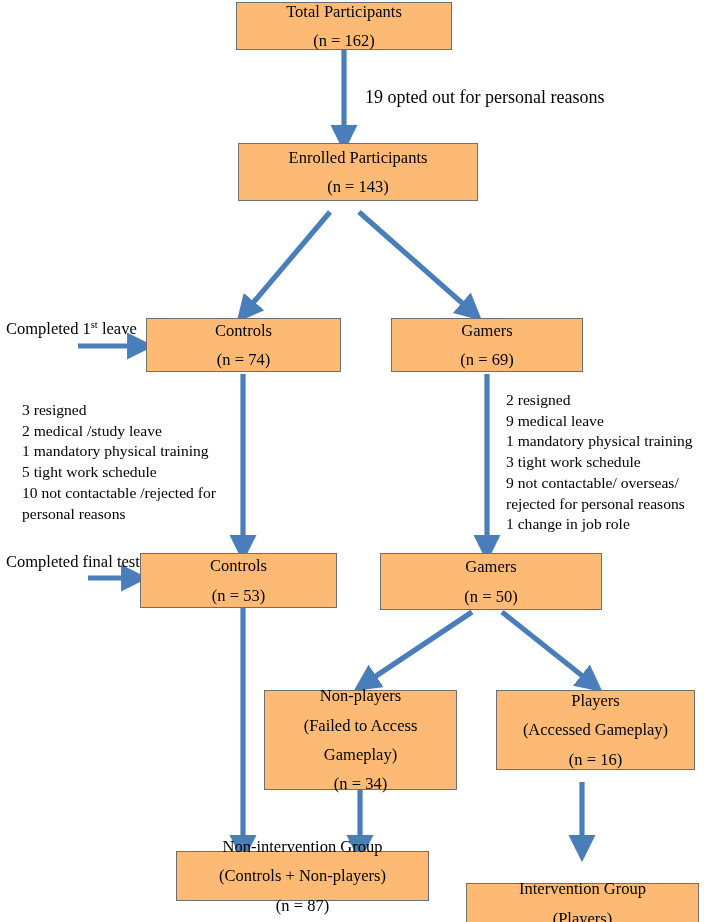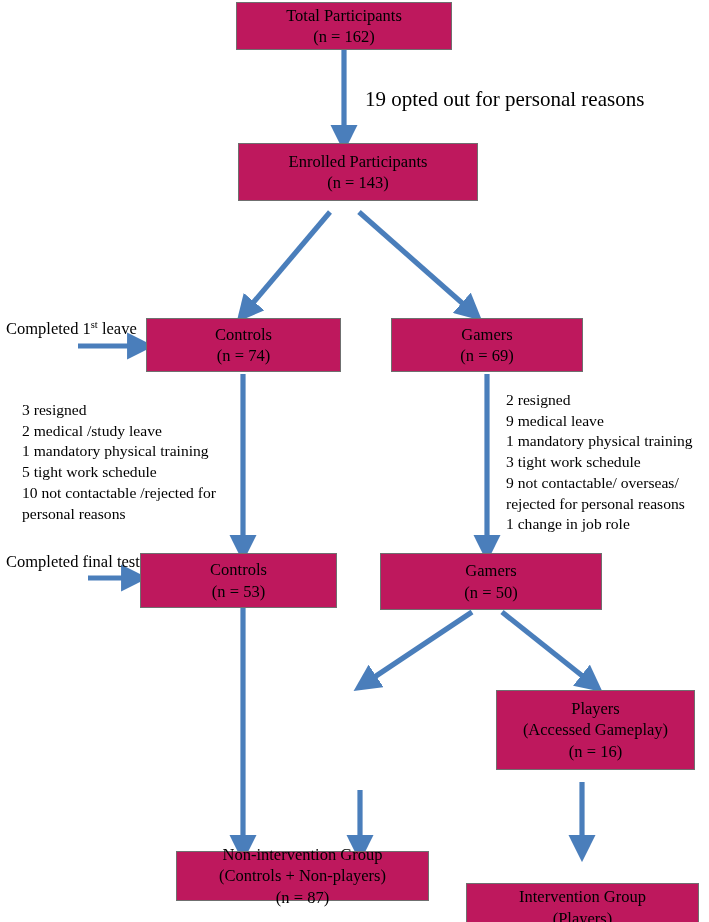--- a/index.html
+++ b/index.html
@@ -24,29 +24,30 @@
     left: 0;
     top: 0;
     width: 709px;
     height: 922px;
     pointer-events: none;
   }
   .node {
     position: absolute;
     box-sizing: border-box;
     border: 1.4px solid #6f6f6f;
-    background: #be185d;
+    background: #fdba74;
     display: flex;
     flex-direction: column;
     align-items: center;
     justify-content: center;
     text-align: center;
     font-size: 16.5px;
     line-height: 1.30;
     z-index: 3;
+    gap: 8px;
   }
   .node .line { display: block; white-space: nowrap; }
   .side-label {
     position: absolute;
     font-size: 16.5px;
     line-height: 1.28;
     text-align: left;
     white-space: nowrap;
     z-index: 2;
   }
@@ -59,21 +60,21 @@
     position: absolute;
     font-size: 15.6px;
     line-height: 1.33;
     text-align: left;
     z-index: 2;
     white-space: nowrap;
   }
   .note-list .line { display: block; }
   .edge-caption {
     position: absolute;
-    font-size: 21px;
+    font-size: 18px;
     white-space: nowrap;
     z-index: 2;
   }
 </style>
 </head>
 <body>
 
 <div id="canvas">
 
   <svg id="arrow-layer" viewBox="0 0 709 922" xmlns="http://www.w3.org/2000/svg">
@@ -164,20 +165,26 @@
   <div class="node" style="left:140px; top:553px; width:197px; height:55px;">
     <span class="line">Controls</span>
     <span class="line">(n = 53)</span>
   </div>
 
   <div class="node" style="left:380px; top:553px; width:222px; height:57px;">
     <span class="line">Gamers</span>
     <span class="line">(n = 50)</span>
   </div>
 
+  <div class="node" style="left:264px; top:690px; width:193px; height:100px;">
+    <span class="line">Non-players</span>
+    <span class="line">(Failed to Access</span>
+    <span class="line">Gameplay)</span>
+    <span class="line">(n = 34)</span>
+  </div>
 
   <div class="node" style="left:496px; top:690px; width:199px; height:80px;">
     <span class="line">Players</span>
     <span class="line">(Accessed Gameplay)</span>
     <span class="line">(n = 16)</span>
   </div>
 
   <div class="node" style="left:176px; top:851px; width:253px; height:50px;">
     <span class="line">Non-intervention Group</span>
     <span class="line">(Controls + Non-players)</span>

